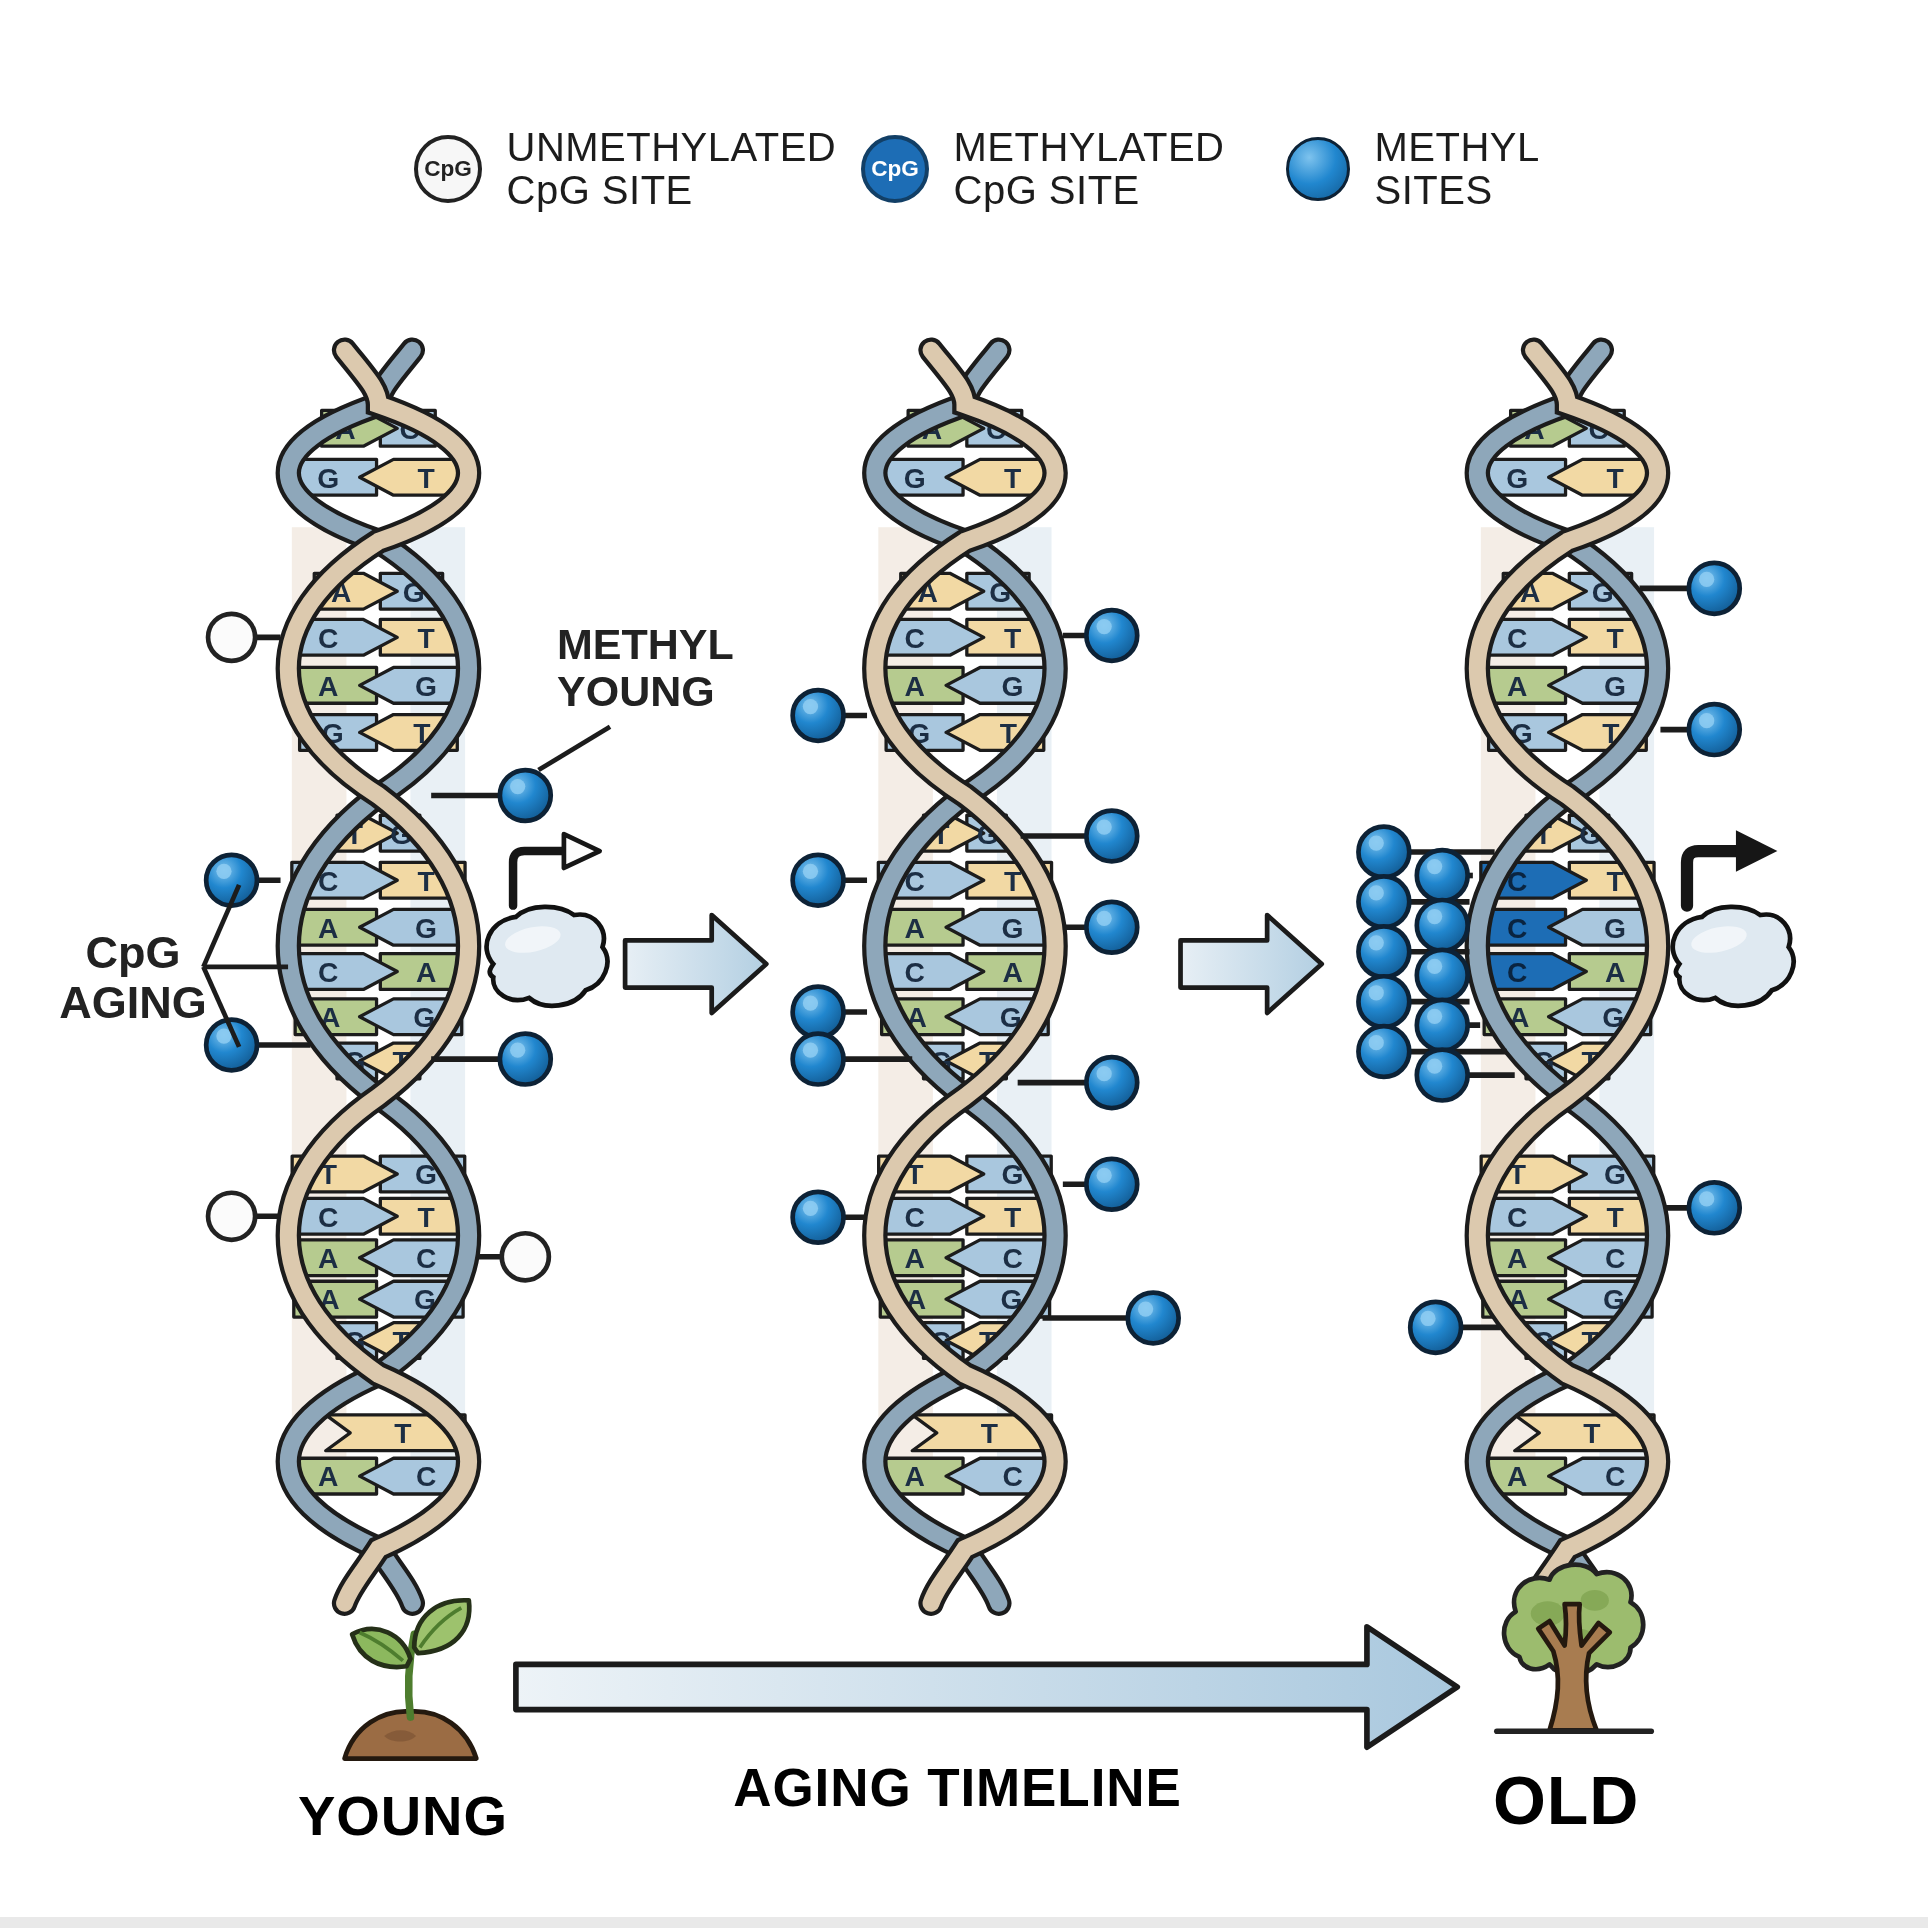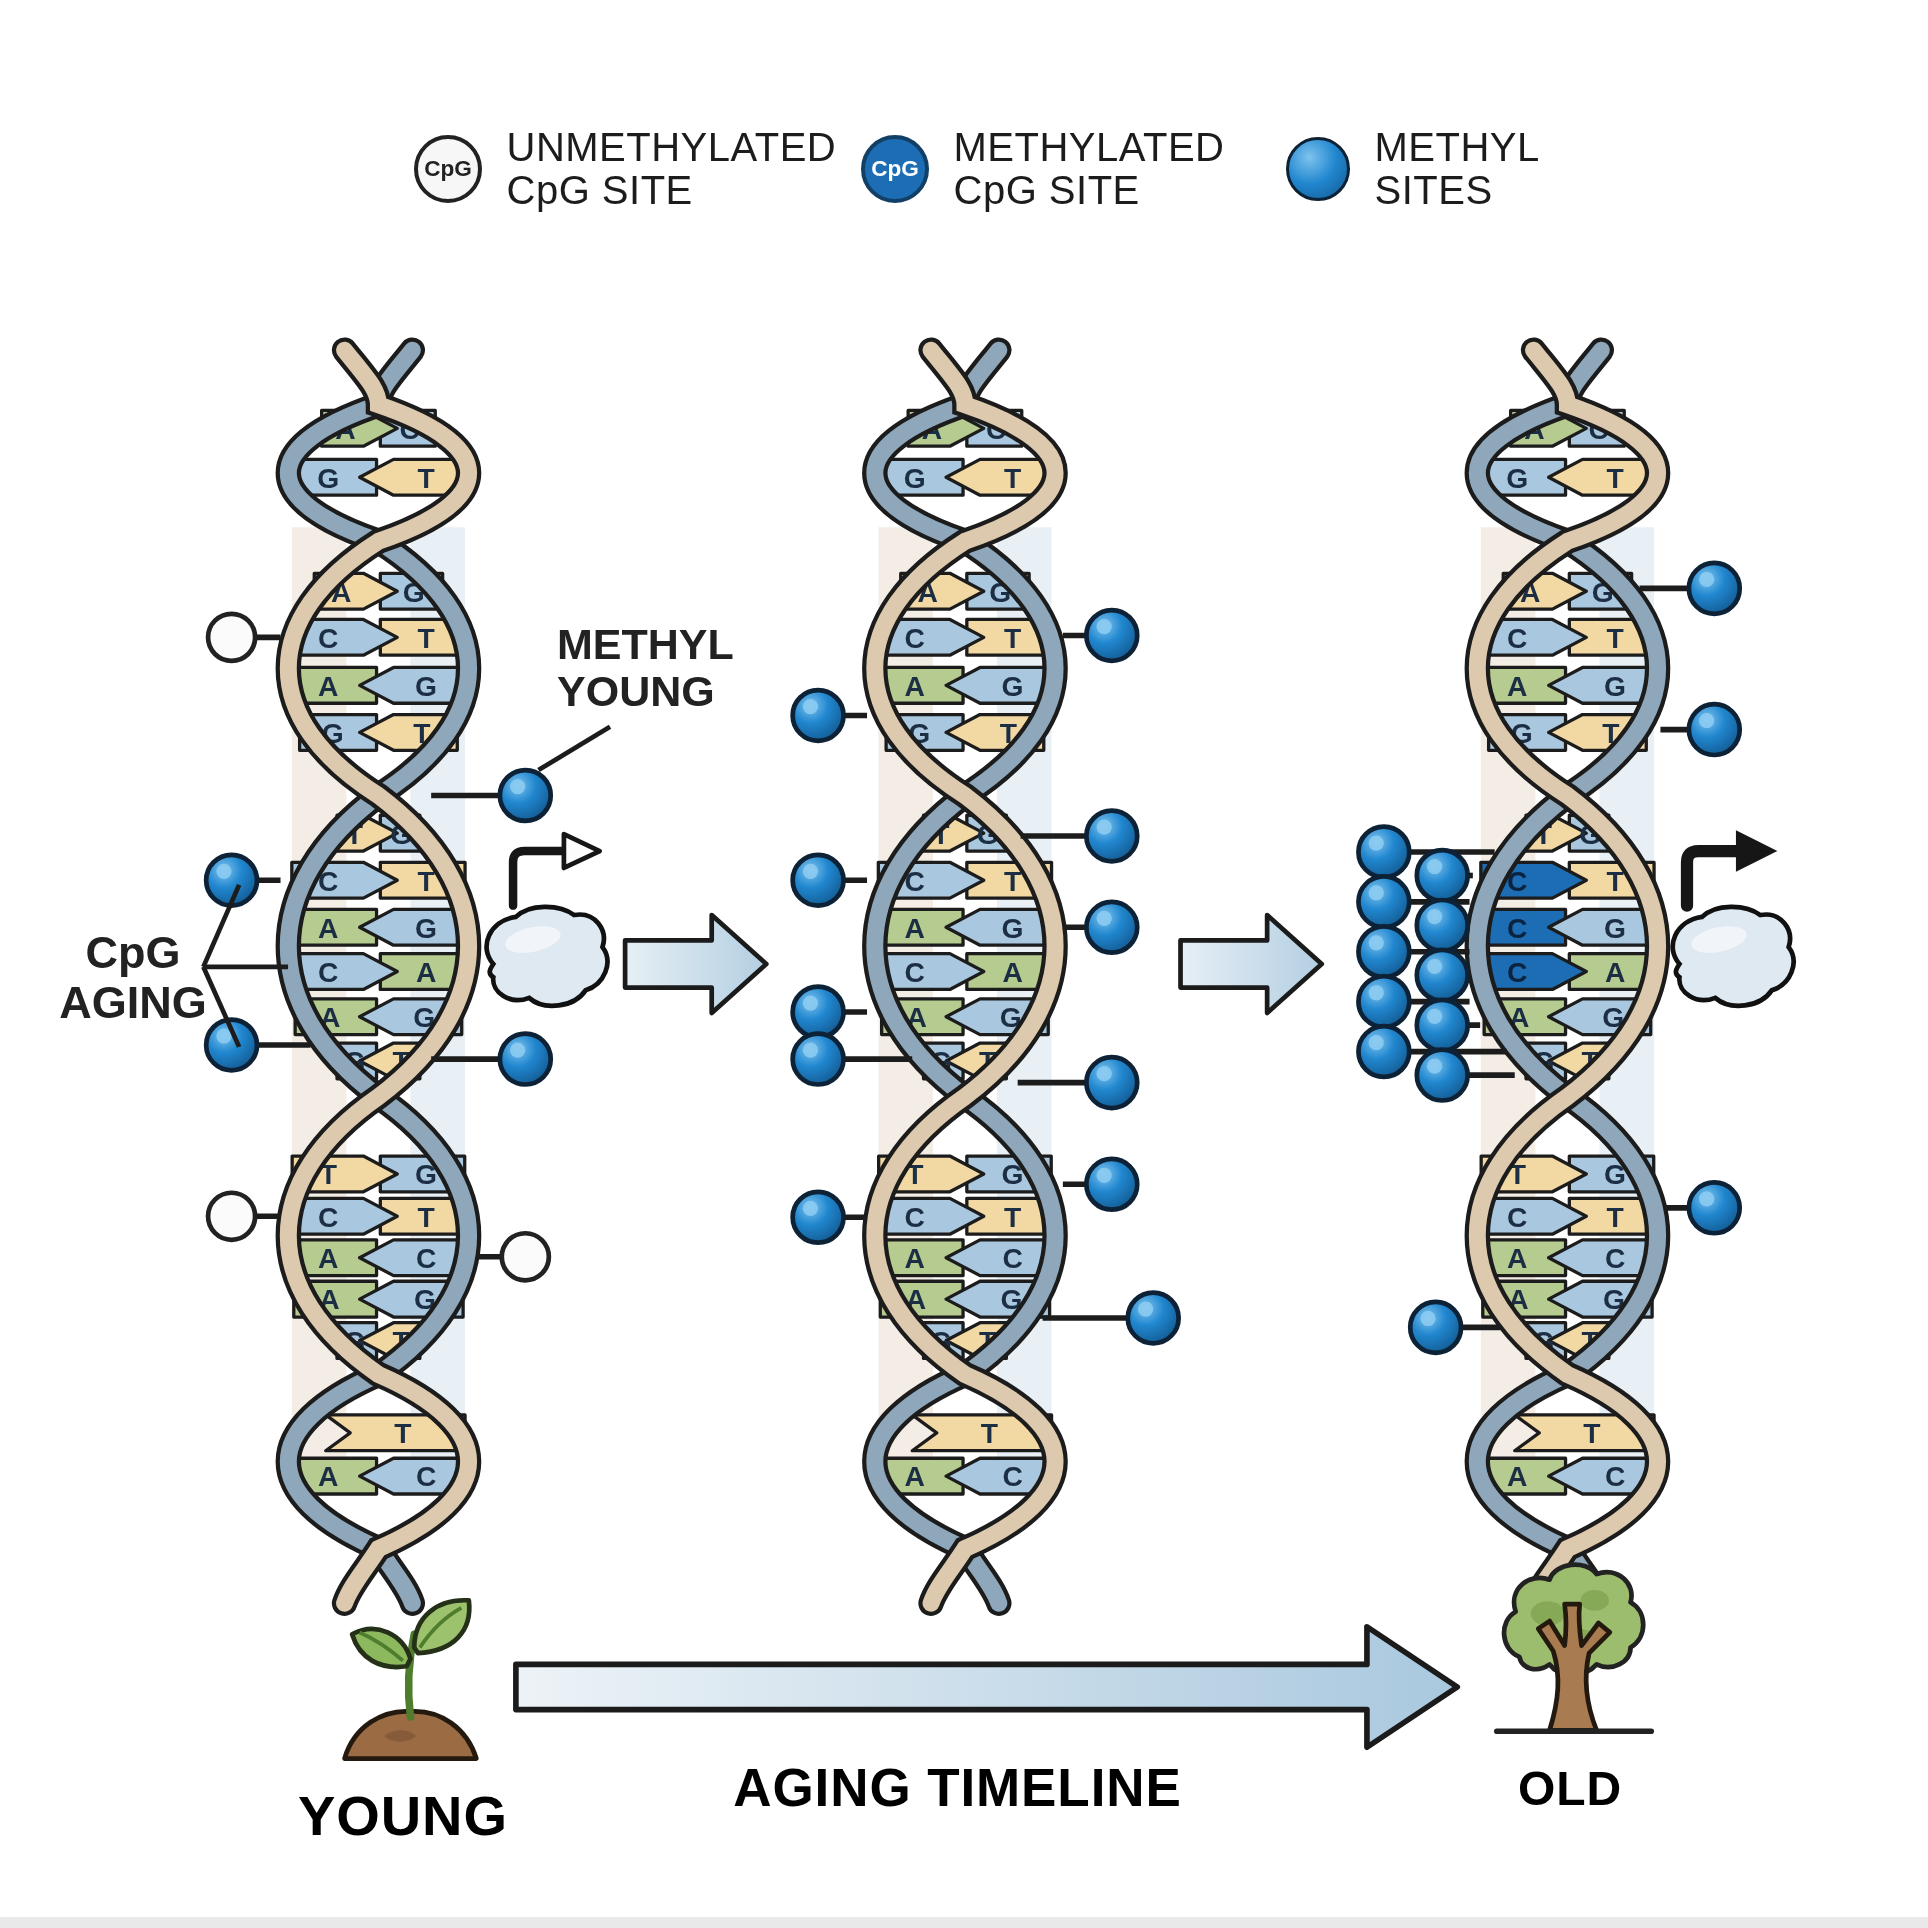--- a/index.html
+++ b/index.html
@@ -20,21 +20,21 @@
   .legend-lines span{display:block;}
   
   .anno{position:absolute;font-weight:700;color:#222;}
   .anno span{display:block;}
   #methyl-groups-label{left:557px;top:621px;font-size:43px;line-height:1.1;}
   #cpg-sites-label{left:55px;top:928px;width:156px;text-align:center;font-size:45px;line-height:1.12;}
   
   .stage-label{position:absolute;font-weight:700;color:#000000;letter-spacing:0.9px;}
   #young-label{left:298px;top:1783px;width:185px;text-align:center;font-size:56px;}
   #aging-label{left:722px;top:1757px;width:471px;text-align:center;font-size:53px;}
-  #old-label{left:1493px;top:1761px;width:154px;text-align:center;font-size:48px;}
+  #old-label{left:1493px;top:1761px;width:154px;font-size:68px;}
   .bottom-strip{position:absolute;left:0;top:1917px;width:1928px;height:11.3px;background:#cfcfcf;opacity:.45;}
 </style>
 </head>
 <body>
 
 <div class="stage">
 
   <svg id="diagram" width="1928" height="1928" viewBox="0 0 2048 2048">
     <defs>
       <radialGradient id="methylGrad" cx="35%" cy="30%" r="78%">

